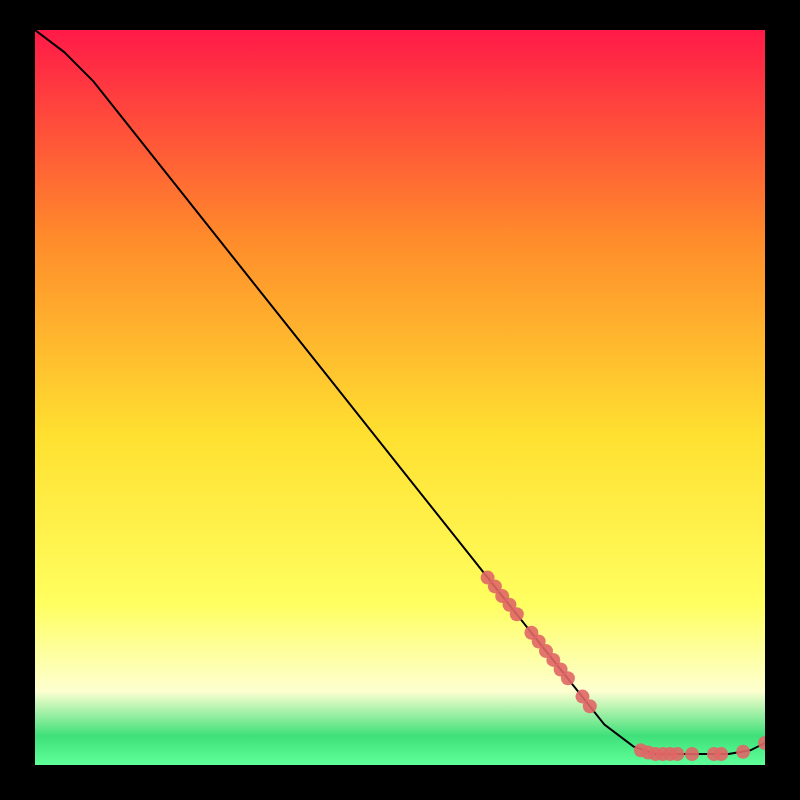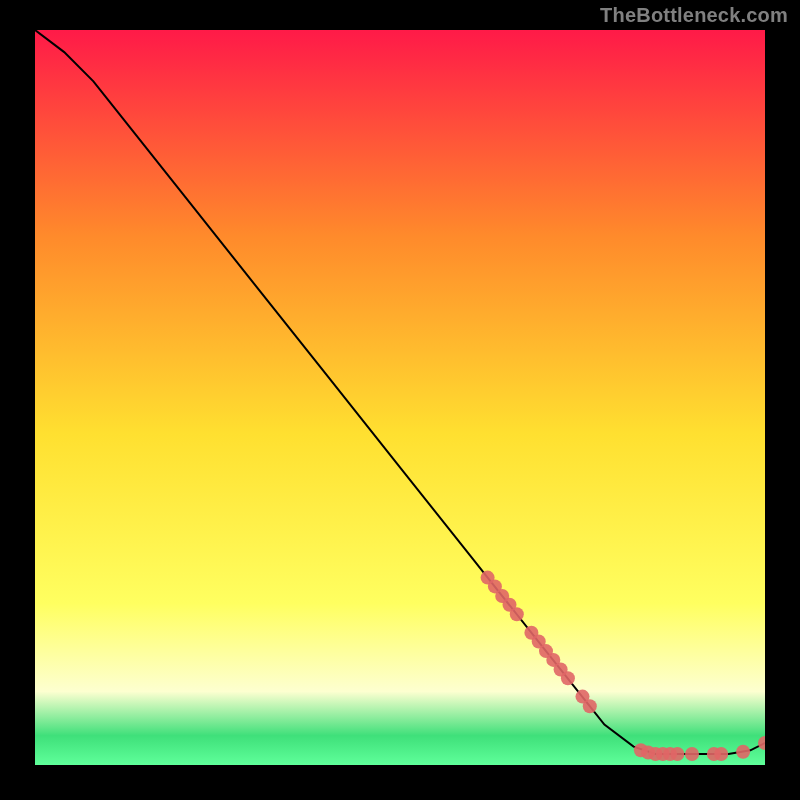--- a/index.html
+++ b/index.html
@@ -36,21 +36,20 @@
   .plot svg {
     width: 100%;
     height: 100%;
     display: block;
   }
 </style>
 </head>
 <body>
 
 <div class="frame">
-  <div class="attribution">TheBottleneck.com</div>
 
   <div class="plot">
     <svg viewBox="0 0 730 735" preserveAspectRatio="none">
       <defs>
         <linearGradient id="bgGrad" x1="0" y1="0" x2="0" y2="1">
           <stop id="g0" offset="0%" stop-color="#ff1a48"></stop>
           <stop id="g1" offset="28%" stop-color="#ff8a2b"></stop>
           <stop id="g2" offset="55%" stop-color="#ffe030"></stop>
           <stop id="g3" offset="78%" stop-color="#ffff60"></stop>
           <stop id="g4" offset="90%" stop-color="#fdffd0"></stop>

